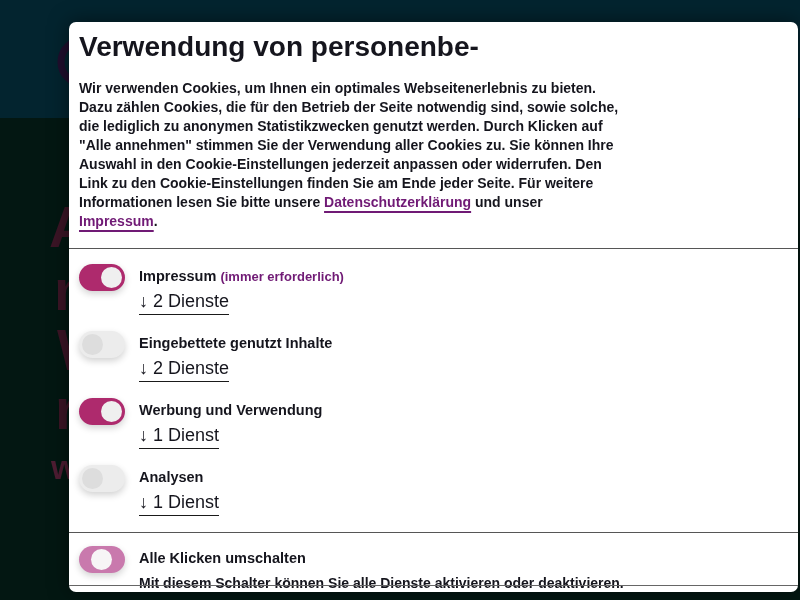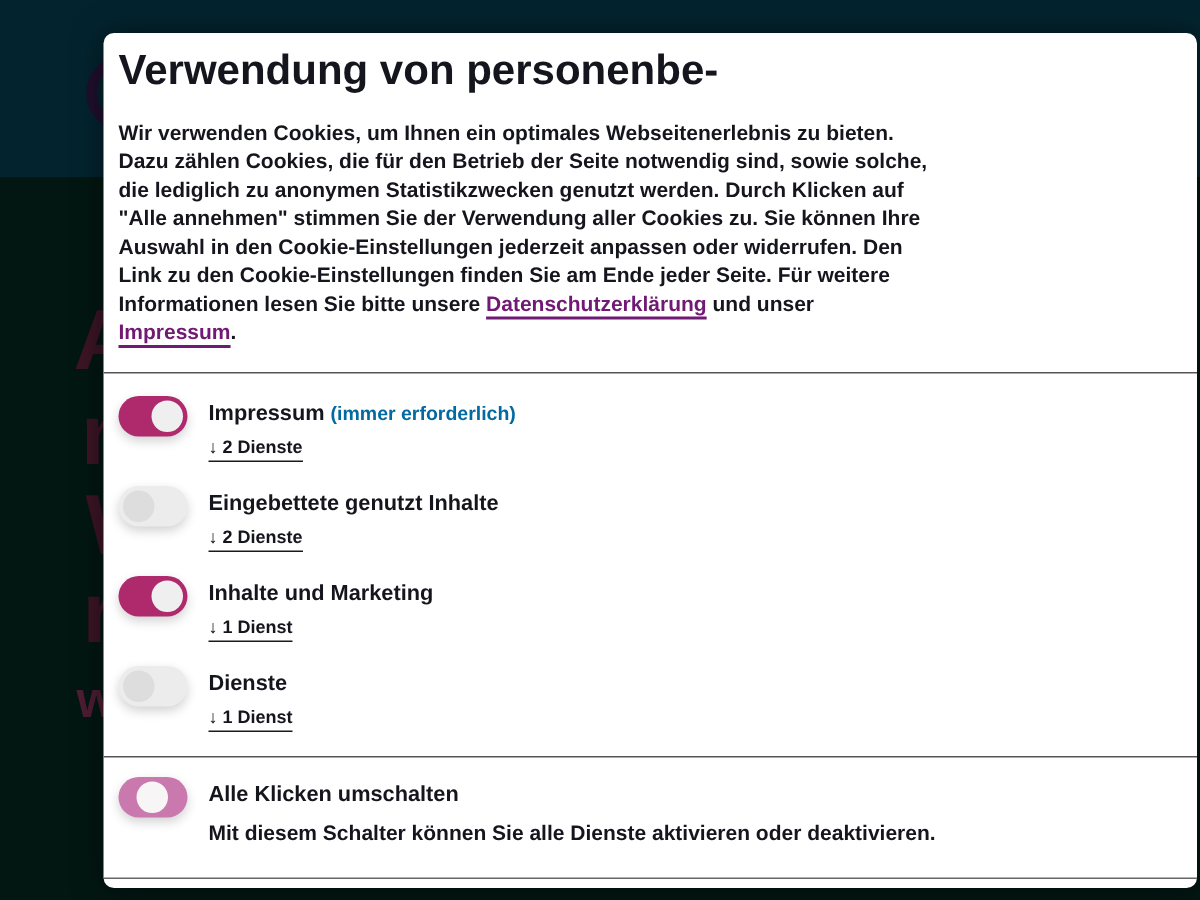--- a/index.html
+++ b/index.html
@@ -63,23 +63,23 @@
     margin:0;
   }
   .divider.first  { margin-top:17px; }
   .divider.second { margin-top:3px; }
 
   
   .rows { padding:15px 14px 0 10px; }
   .svc-row { display:flex; align-items:flex-start; margin-bottom:16px; }
   .svc-col { margin-left:14px; }
   .svc-label { font-size:14.5px; font-weight:bold; padding-top:4px; color:#15151d; }
-  .svc-note  { font-size:13px;  font-weight:bold; color:#0369a1; margin-left:4px; }
+  .svc-note  { font-size:13px;  font-weight:bold; color:#701a75; margin-left:4px; }
   .svc-link {
-    display:inline-block; margin-top:7px; font-size:12px; font-weight:bold;
+    display:inline-block; margin-top:7px; font-size:18px; font-weight:normal;
     color:#15151d; text-decoration:none; border-bottom:1.6px solid #1a1a1a;
     padding-bottom:2px; cursor:pointer;
   }
   .svc-desc { margin-top:9px; font-size:14px; font-weight:bold; color:#15151d; }
 
   
   .toggle {
     position:relative; flex:0 0 auto; width:46px; height:27px; border-radius:15px;
     cursor:pointer; box-shadow:0 3px 7px rgba(0,0,0,0.18);
   }
@@ -152,31 +152,31 @@
         <div class="svc-label"><span>Eingebettete genutzt Inhalte</span><span class="svc-note"></span></div>
         <a class="svc-link">↓ 2 Dienste</a>
       </div>
     </div>
 
     <div class="svc-row">
       <div class="toggle" data-state="on">
           <div class="knob"></div>
         </div>
       <div class="svc-col">
-        <div class="svc-label"><span>Inhalte und Marketing</span><span class="svc-note"></span></div>
+        <div class="svc-label"><span>Werbung und Verwendung</span><span class="svc-note"></span></div>
         <a class="svc-link">↓ 1 Dienst</a>
       </div>
     </div>
 
     <div class="svc-row">
       <div class="toggle" data-state="off">
           <div class="knob"></div>
         </div>
       <div class="svc-col">
-        <div class="svc-label"><span>Dienste</span><span class="svc-note"></span></div>
+        <div class="svc-label"><span>Analysen</span><span class="svc-note"></span></div>
         <a class="svc-link">↓ 1 Dienst</a>
       </div>
     </div>
   </div>
 
   <hr class="divider second">
 
   <div class="rows master">
     <div class="svc-row">
       <div class="toggle" data-state="mixed">

